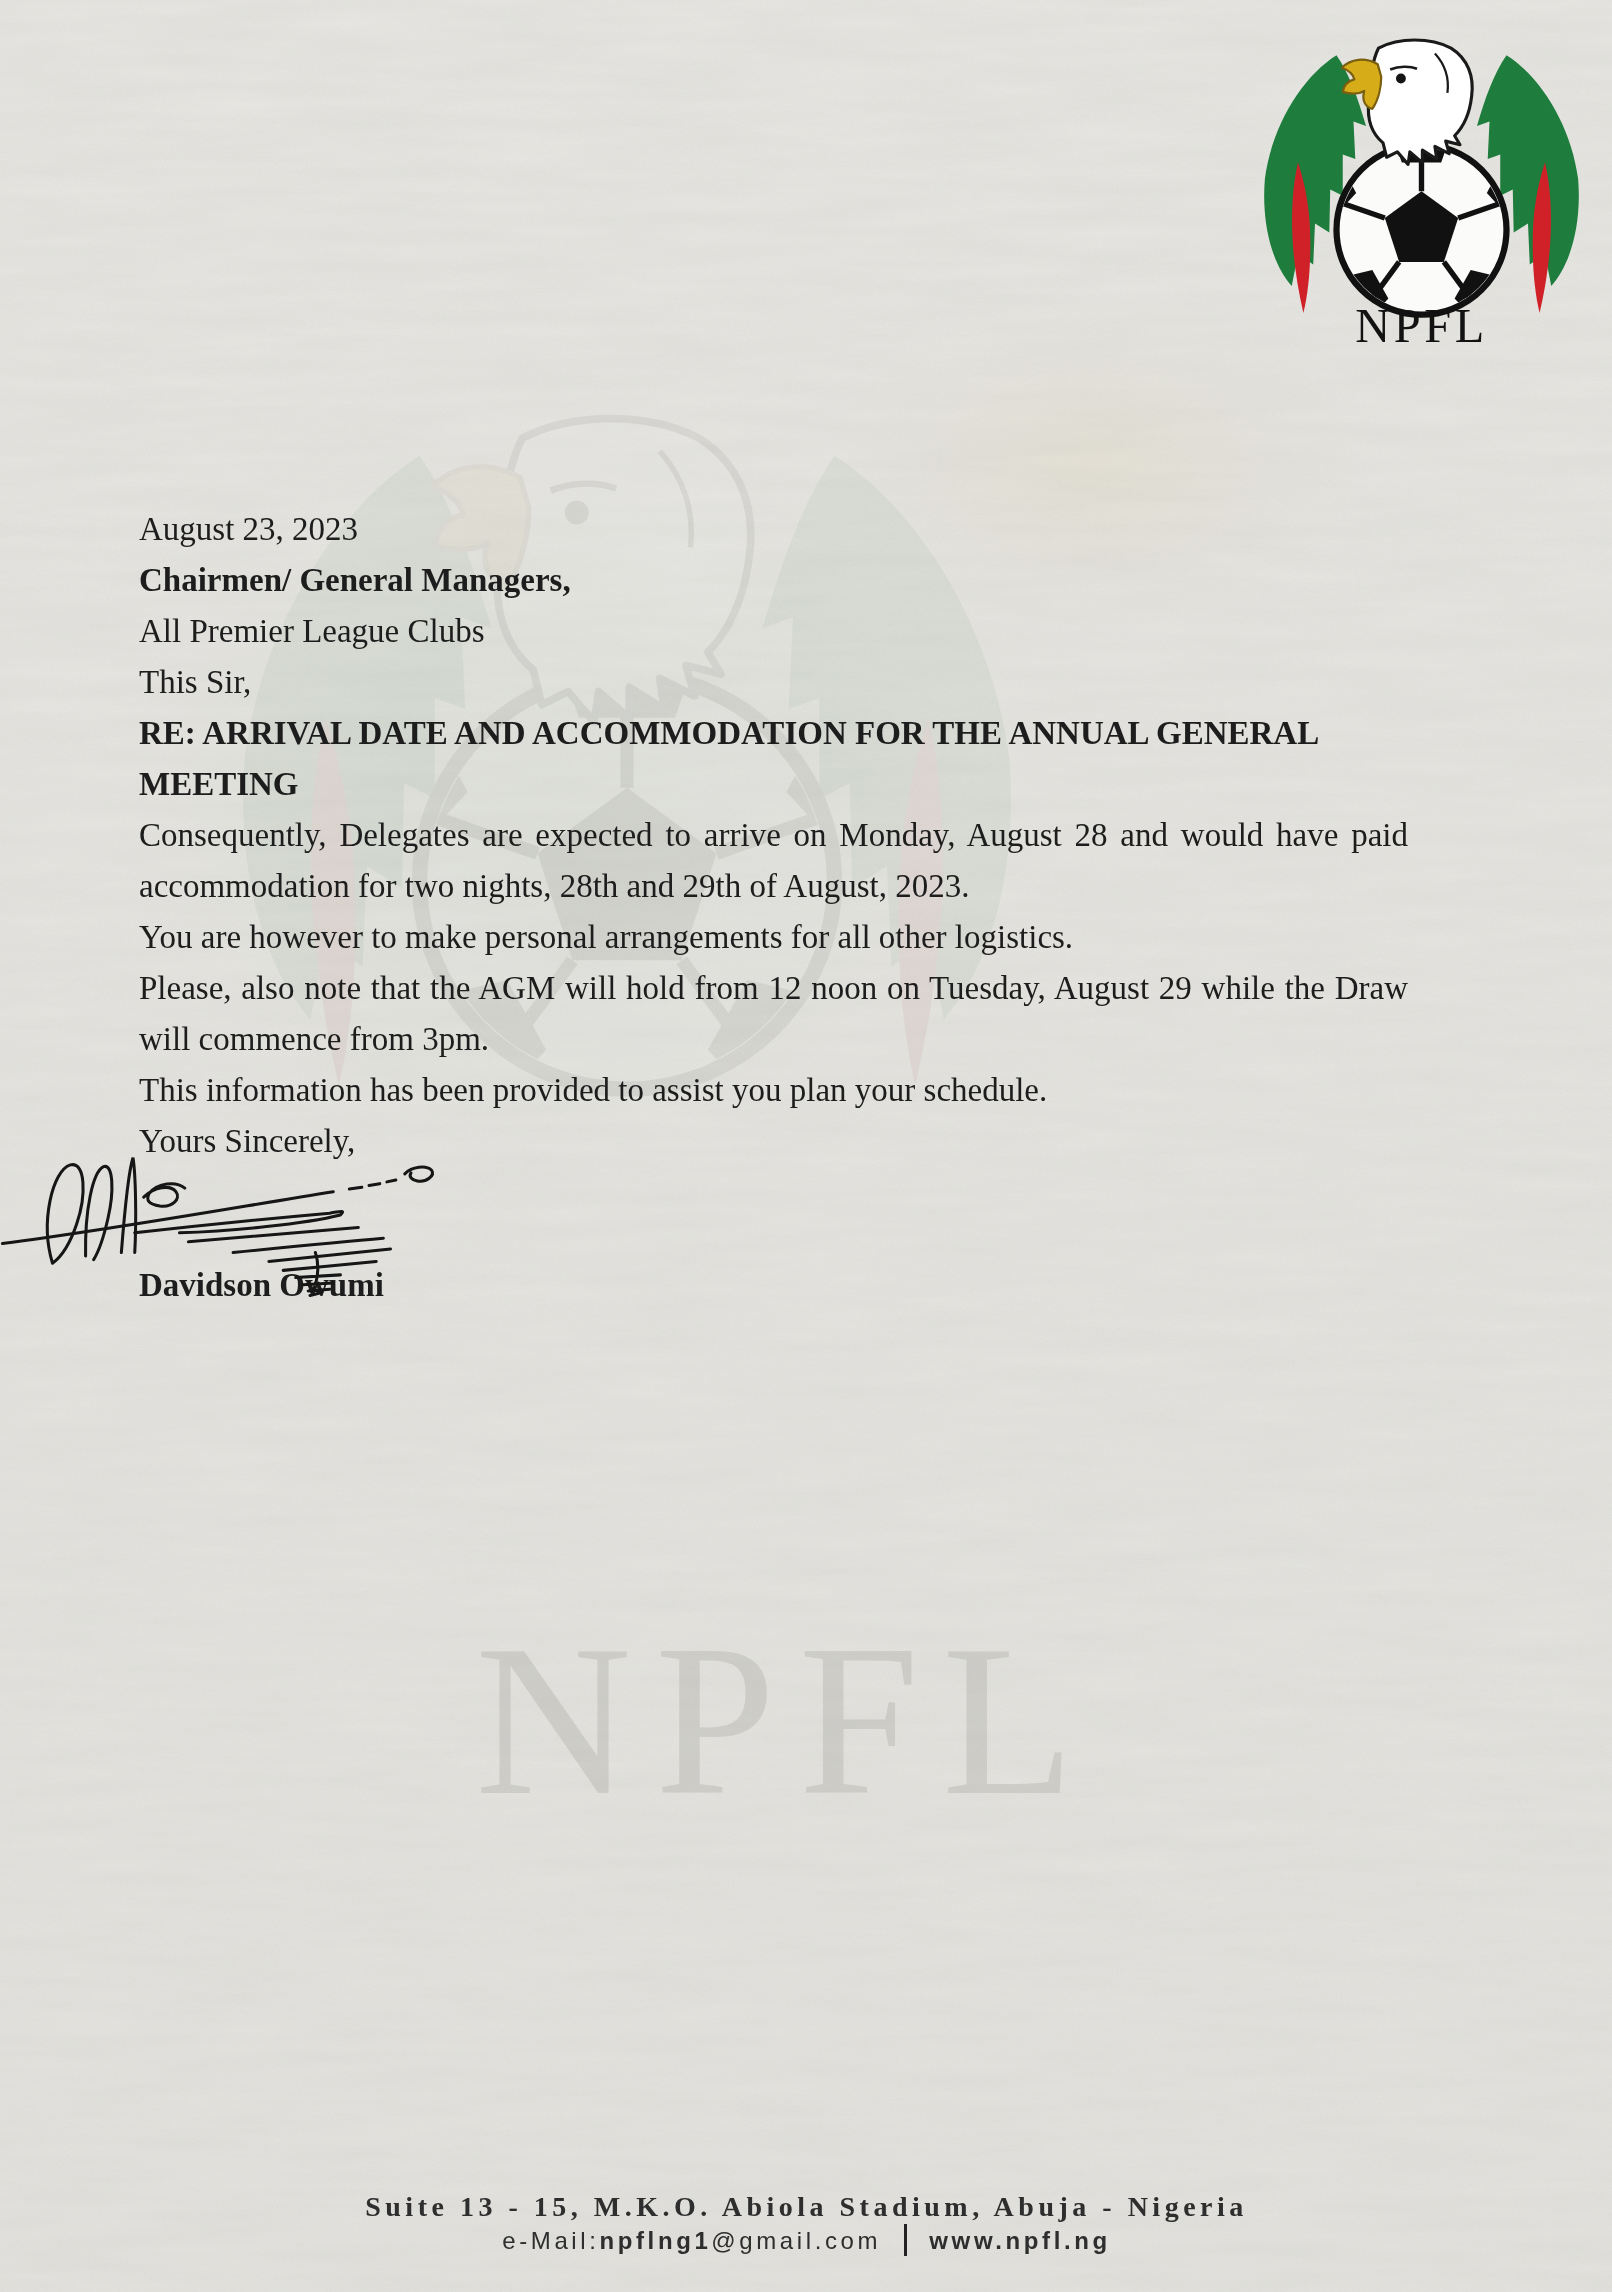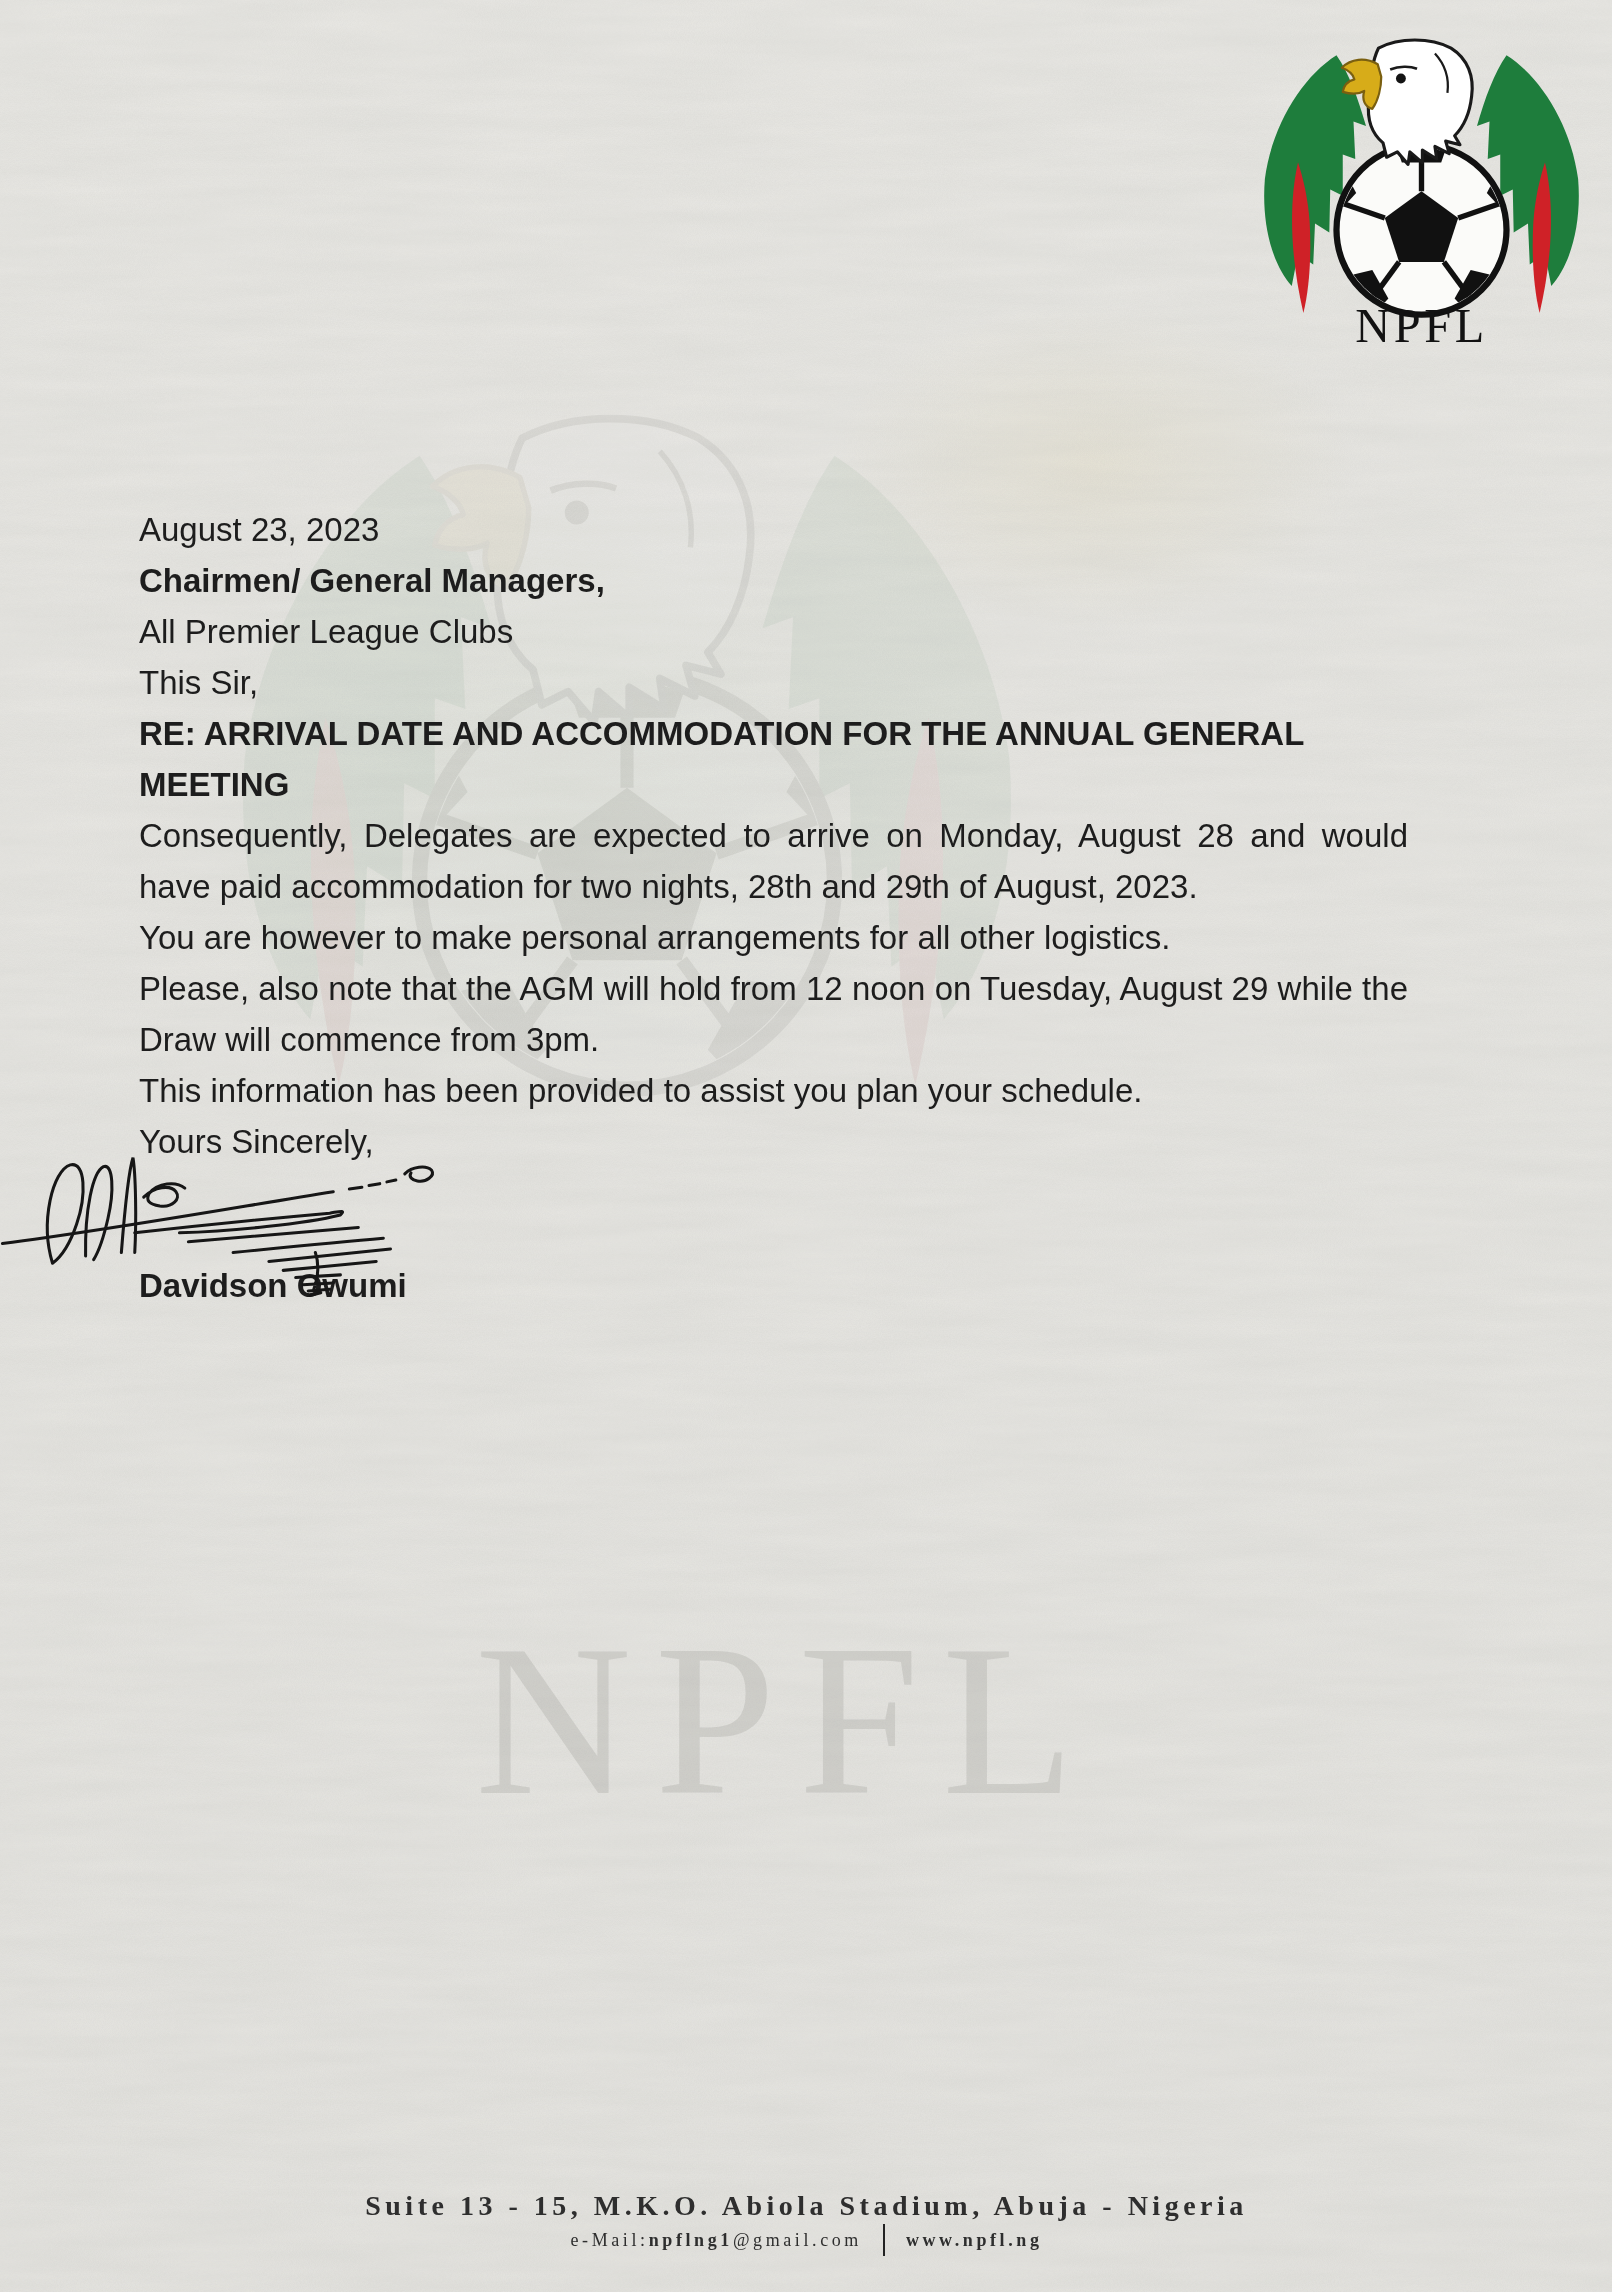--- a/index.html
+++ b/index.html
@@ -28,21 +28,21 @@
     font-size:217px;line-height:217px;letter-spacing:23px;
     color:rgba(105,106,100,0.16);
     pointer-events:none;
   }
   
   .logo{position:absolute;left:1247px;top:5.4px;width:349px;height:351px;}
   
   .content{
     position:absolute;left:0;top:0;width:1552px;
     padding:504px 144px 0 139px;box-sizing:border-box;
-    font-size:33px;line-height:51px;
+    font-size:33px;line-height:51px;font-family:Liberation Serif, serif;
   }
   .content p{margin:0;}
   .p-date{margin-bottom:106px;}
   .p-addr{margin-bottom:25px;}
   .p-subject{font-weight:bold;margin-bottom:25px;}
   .p-body{text-align:justify;margin-bottom:27px;}
   .p-single{margin-bottom:27px;}
   .bold{font-weight:bold;}
   .signature-row{position:relative;height:93px;}
   .signature-svg{position:absolute;left:-139px;top:-19.7px;width:502px;height:152px;}
@@ -50,21 +50,21 @@
   .sig-title{font-weight:bold;font-style:italic;}
   
   .footer{
     position:absolute;left:0;bottom:32px;width:100%;
     text-align:center;color:#2e2e2e;
   }
   .footer-line1{
     font-size:28px;font-weight:bold;letter-spacing:4.5px;line-height:34px;font-family:Liberation Serif, serif;
   }
   .footer-line2{
-    font-size:18px;letter-spacing:3.6px;line-height:34px;font-weight:normal;font-family:Liberation Serif, serif;
+    font-size:24px;letter-spacing:3.6px;line-height:34px;font-weight:normal;
   }
   .footer-line2 .fbold{font-weight:bold;}
   .fsep{
     display:inline-block;width:2.7px;height:32px;background:#222;
     vertical-align:middle;margin:0 12.5px 5.4px 12.5px;
   }
 </style>
 </head>
 <body>
 

